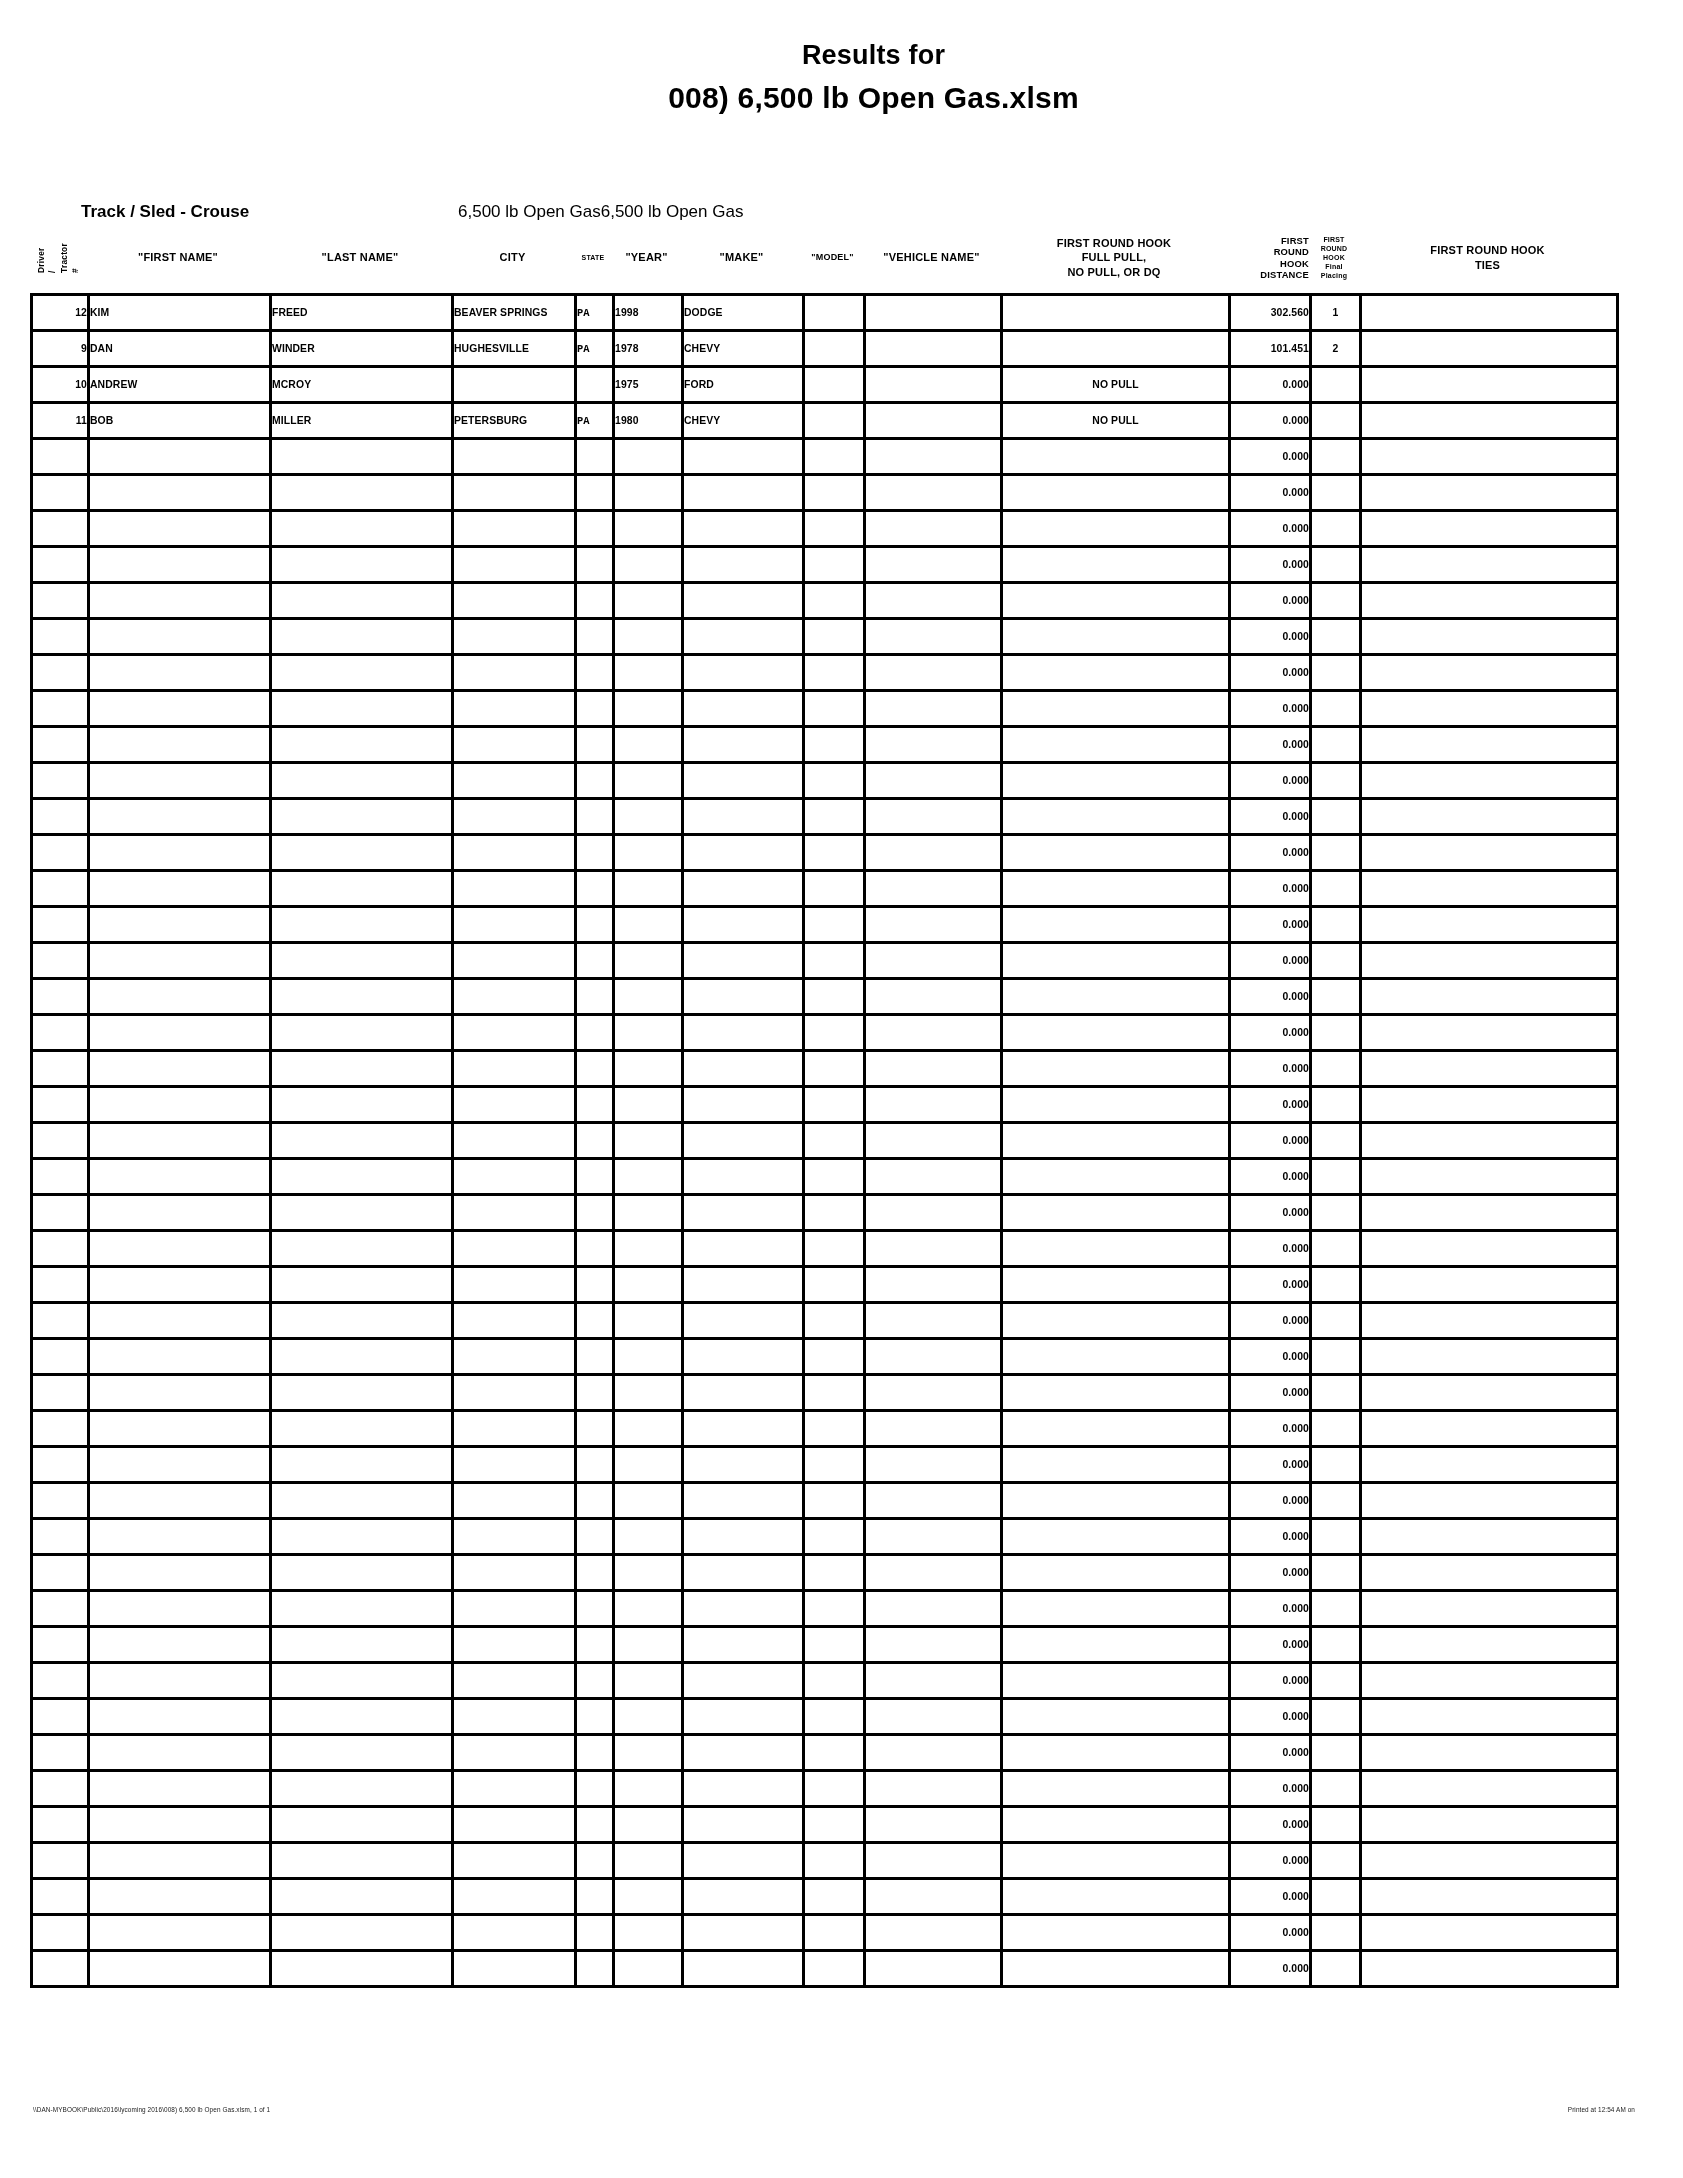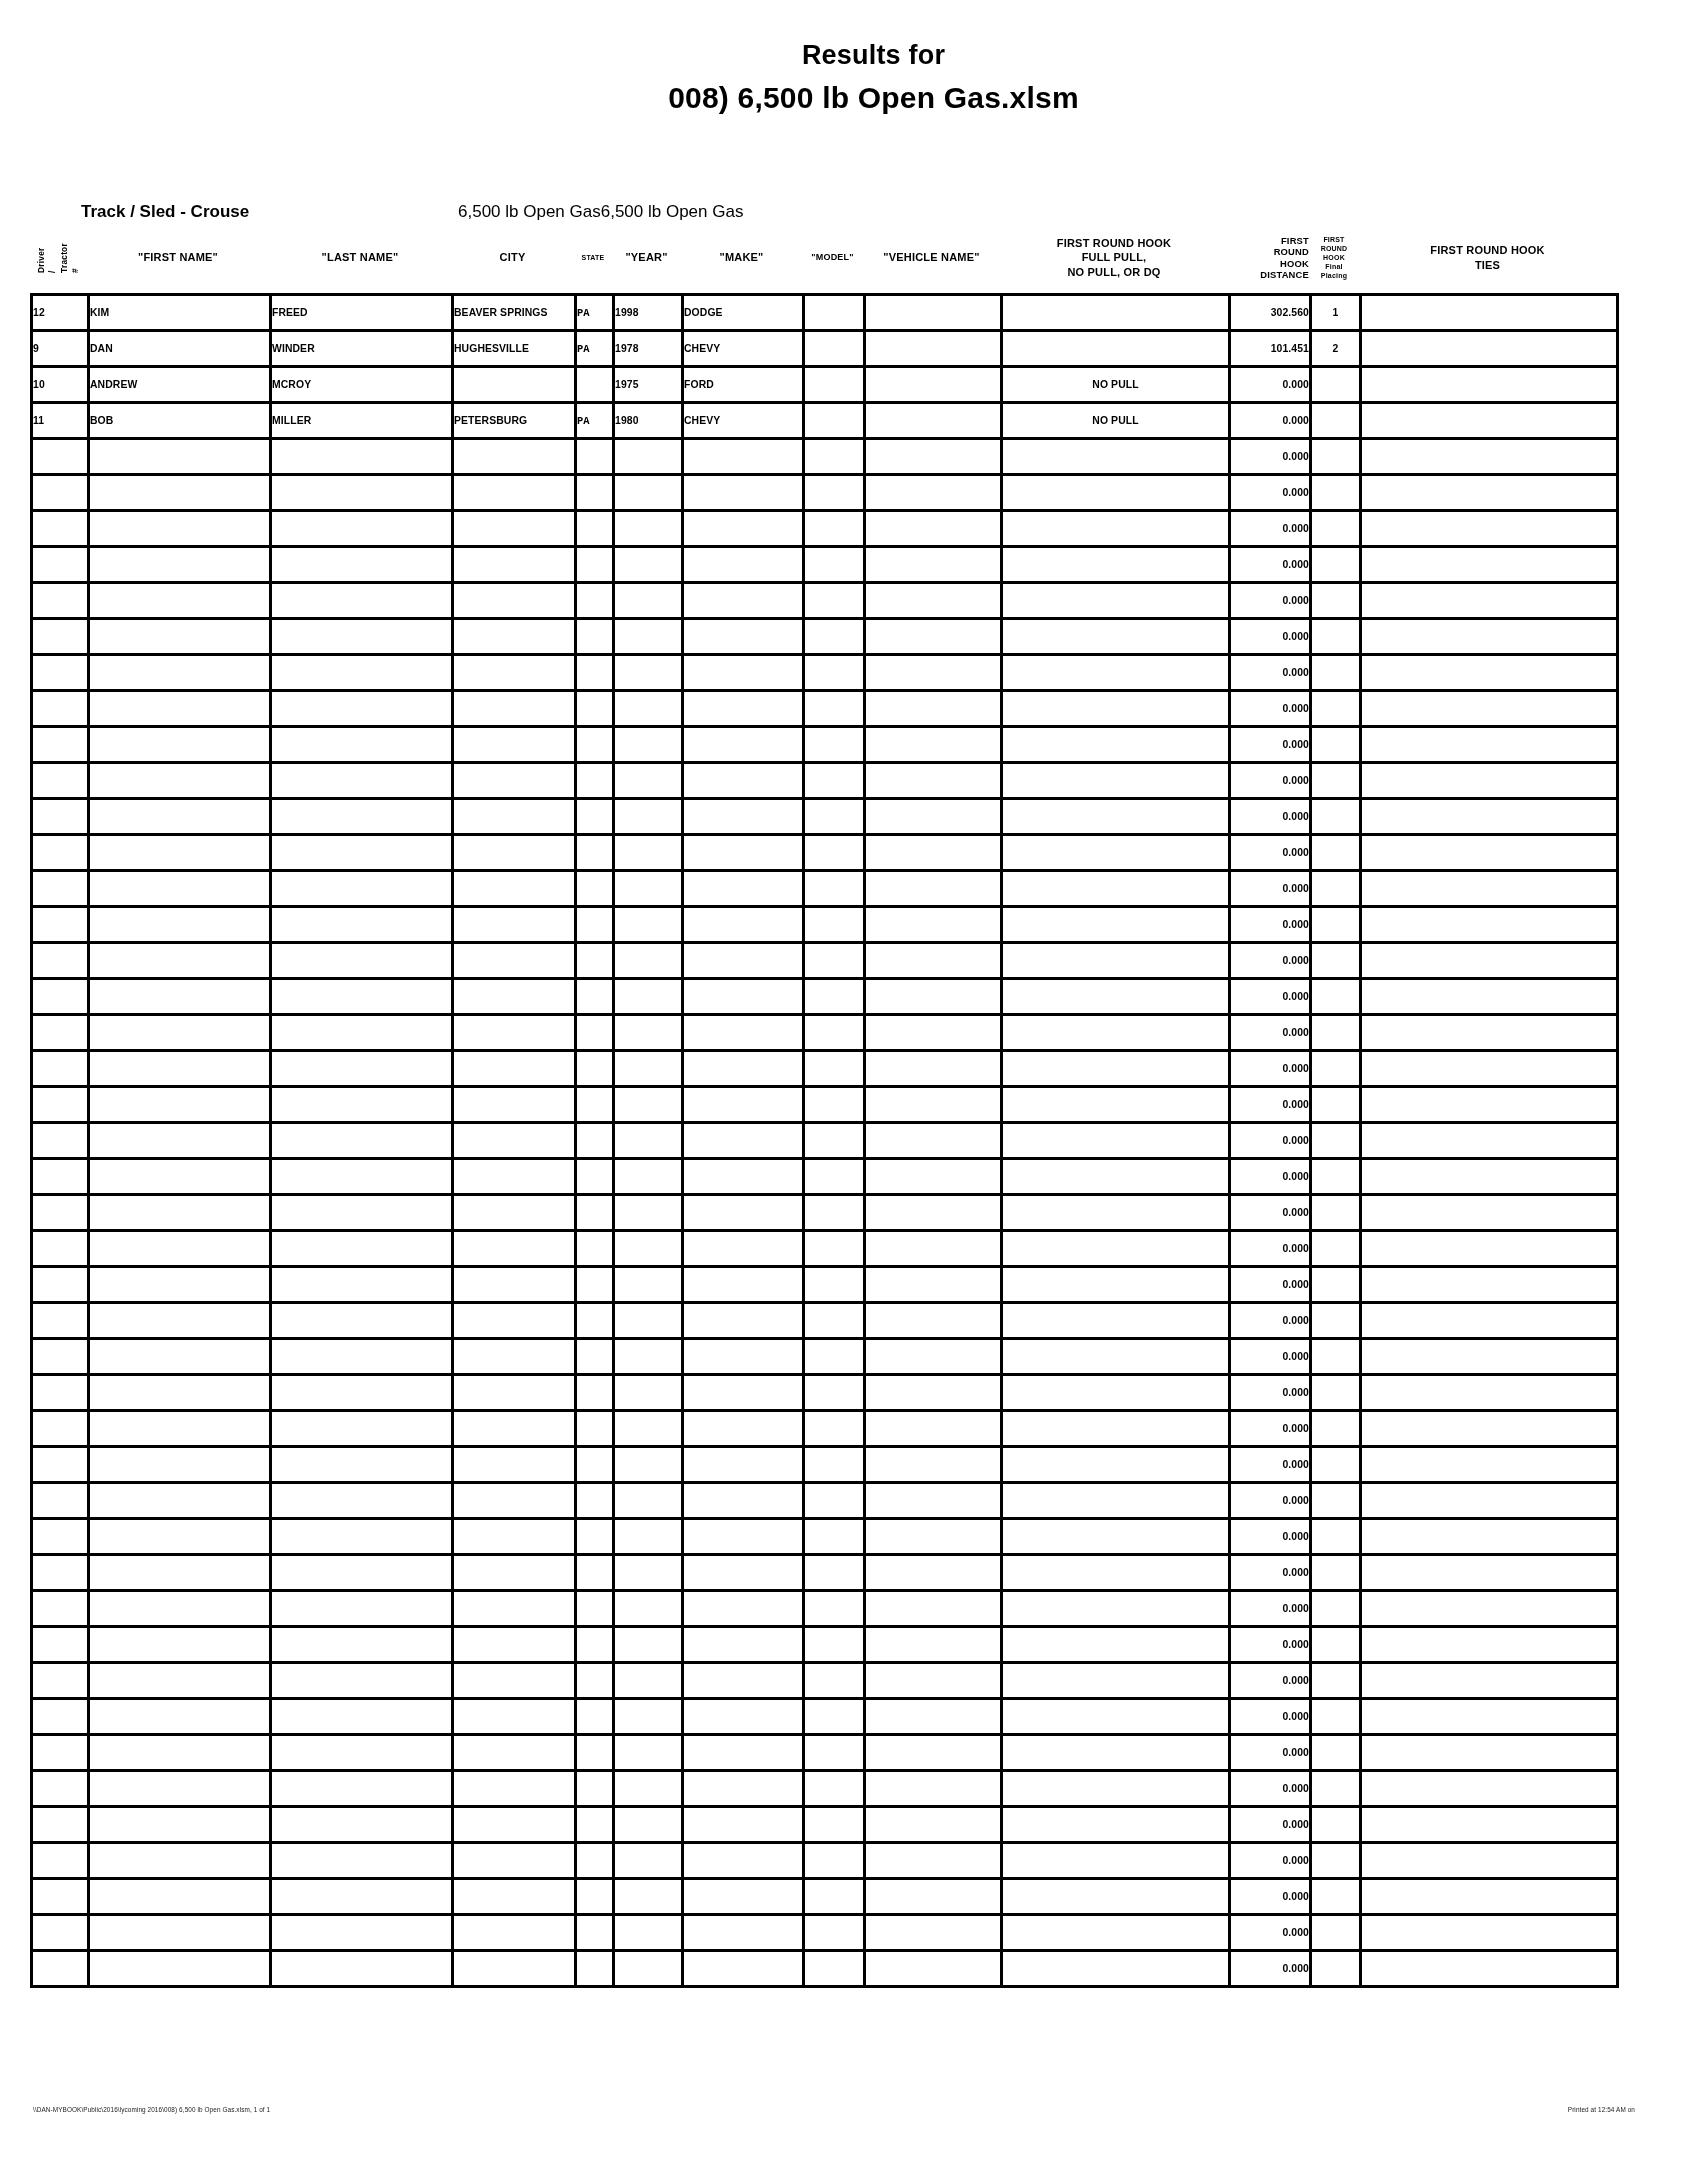--- a/index.html
+++ b/index.html
@@ -42,21 +42,21 @@
     border-collapse:collapse;table-layout:fixed;
     border:3px solid #000;
   }
   table.results td{
     border:3px solid #000;
     font-size:10.4px;font-weight:bold;letter-spacing:0.1px;
     overflow:hidden;white-space:nowrap;
     padding:0;
   }
   table.results tr{height:36px;}
-  td.c-num{text-align:left;}
+  td.c-num{text-align:right;}
   td.c-first,td.c-last,td.c-city,td.c-make,td.c-model,td.c-vehicle{padding-left:5px;text-align:left;}
   td.c-state{padding-left:4px;text-align:left;font-family:Liberation Mono, monospace;}
   td.c-year{padding-left:5px;text-align:left;}
   td.c-pull{text-align:center;}
   td.c-dist{text-align:right;padding-right:3px;}
   td.c-place{text-align:center;}
   td.c-ties{}
 
   .footer-left{
     position:absolute;top:2106px;left:33px;font-size:6.4px;color:#222;letter-spacing:0.1px;

